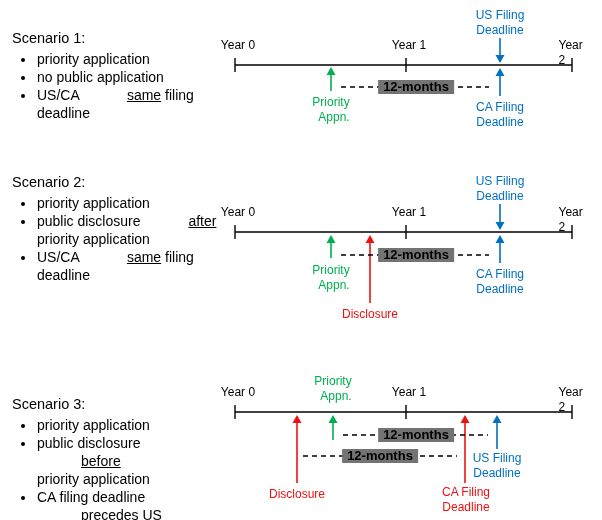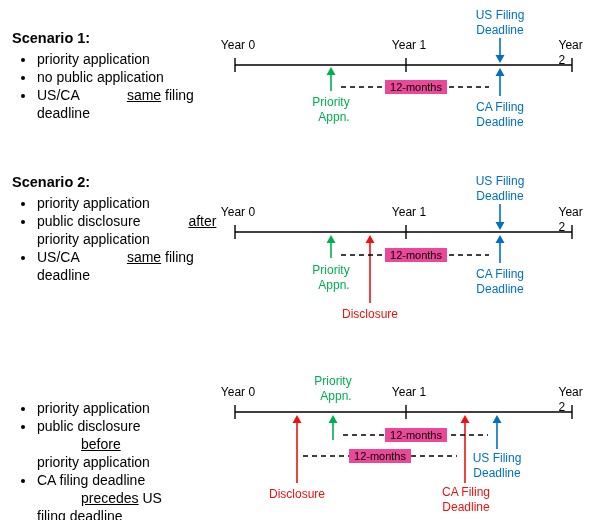--- a/index.html
+++ b/index.html
@@ -8,33 +8,33 @@
     position: relative;
     width: 602px;
     height: 520px;
     background: #fff;
     font-family: "Liberation Sans", sans-serif;
     color: #000;
     overflow: hidden;
   }
   #art { position: absolute; left: 0; top: 0; }
   .scenario-text { position: absolute; left: 12px; width: 208px; }
-  .heading { font-weight: bold; font-size: 14.5px; line-height: 17px; }
+  .heading { font-weight: normal; font-size: 14.5px; line-height: 17px; }
   ul.bullets { margin: 3px 0 0 0; padding-left: 24px; font-size: 14px; line-height: 18px; list-style: disc; }
   ul.bullets li { margin: 0; padding-left: 1px; }
   .u { text-decoration: underline; margin-left: 44px; }
   .lbl {
     position: absolute; transform: translateX(-50%);
     text-align: center; white-space: pre-line;
     font-size: 12px; line-height: 14.5px;
   }
   .yl { position: absolute; transform: translateX(-50%); font-size: 12px; line-height: 15px; }
   .mo {
     position: absolute; transform: translateX(-50%);
-    font-size: 11px; line-height: 14px; background: #ec4899; padding: 0 5px;
+    font-size: 13px; line-height: 14px; background: #737373; padding: 0 5px; font-weight: bold;
   }
   .green { color: var(--green); text-align: right; }
   .red   { color: var(--red); }
   .blue  { color: var(--blue); }
   .st-k     { stroke: #000; stroke-width: 1.4; }
   .st-green { stroke: var(--green); stroke-width: 1.6; }
   .st-red   { stroke: var(--red); stroke-width: 1.6; }
   .st-blue  { stroke: var(--blue); stroke-width: 1.6; }
   .fi-green { fill: var(--green); }
   .fi-red   { fill: var(--red); }
@@ -131,20 +131,21 @@
   <div class="lbl blue" style="left:500px;top:174px">US Filing
 Deadline</div>
   <div class="lbl green" style="left:331px;top:263px">Priority
 Appn.</div>
   <div class="lbl red" style="left:370px;top:307px">Disclosure</div>
   <div class="lbl blue" style="left:500px;top:267px">CA Filing
 Deadline</div>
   <div class="mo" style="left:416px;top:248px">12-months</div>
 
   <div class="scenario-text" style="top:396px">
+    <div class="heading">Scenario 3:</div>
     <ul class="bullets">
         <li><span>priority application</span></li>
         <li><span>public disclosure </span><span class="u">before</span><br><span>priority application</span></li>
         <li><span>CA filing deadline </span><span class="u">precedes</span><span> US</span><br><span>filing deadline</span></li>
       </ul>
   </div>
 
   <div class="yl" style="left:238px;top:385px">Year 0</div>
   <div class="yl" style="left:409px;top:385px">Year 1</div>
   <div class="yl" style="left:573px;top:385px">Year 2</div>

